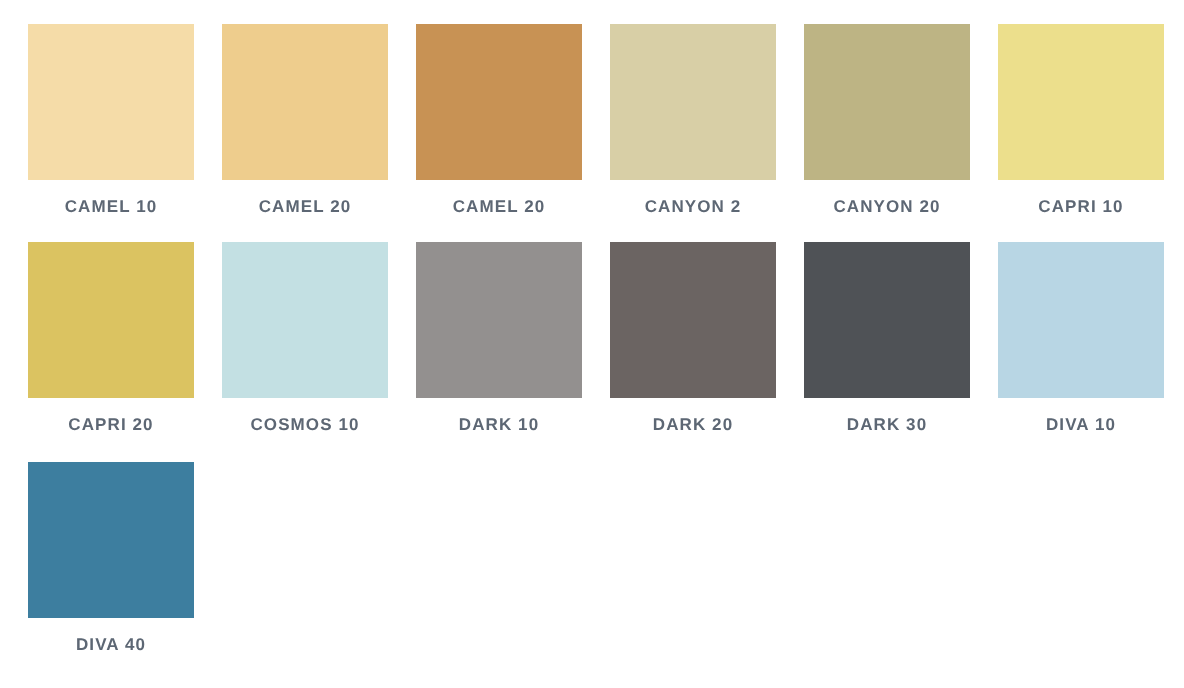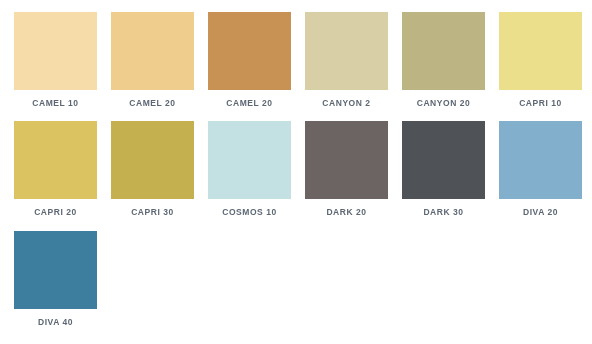--- a/index.html
+++ b/index.html
@@ -74,36 +74,36 @@
     </div>
     <div class="swatch-cell">
       <div class="swatch-chip" style="background-color: rgb(236, 223, 140);"></div>
       <div class="swatch-label">CAPRI 10</div>
     </div>
     <div class="swatch-cell">
       <div class="swatch-chip" style="background-color: rgb(219, 195, 97);"></div>
       <div class="swatch-label">CAPRI 20</div>
     </div>
     <div class="swatch-cell">
-      <div class="swatch-chip" style="background-color: rgb(197, 176, 79);"></div>
-      <div class="swatch-label">CAPRI 30</div>
+      <div class="swatch-chip" style="background-color: rgb(195, 224, 227);"></div>
+      <div class="swatch-label">COSMOS 10</div>
     </div>
     <div class="swatch-cell">
-      <div class="swatch-chip" style="background-color: rgb(195, 224, 227);"></div>
-      <div class="swatch-label">COSMOS 10</div>
+      <div class="swatch-chip" style="background-color: rgb(147, 144, 143);"></div>
+      <div class="swatch-label">DARK 10</div>
     </div>
     <div class="swatch-cell">
       <div class="swatch-chip" style="background-color: rgb(107, 100, 98);"></div>
       <div class="swatch-label">DARK 20</div>
     </div>
     <div class="swatch-cell">
       <div class="swatch-chip" style="background-color: rgb(79, 82, 86);"></div>
       <div class="swatch-label">DARK 30</div>
     </div>
     <div class="swatch-cell">
-      <div class="swatch-chip" style="background-color: rgb(130, 176, 204);"></div>
-      <div class="swatch-label">DIVA 20</div>
+      <div class="swatch-chip" style="background-color: rgb(184, 214, 228);"></div>
+      <div class="swatch-label">DIVA 10</div>
     </div>
     <div class="swatch-cell">
       <div class="swatch-chip" style="background-color: rgb(61, 126, 159);"></div>
       <div class="swatch-label">DIVA 40</div>
     </div>
   </main>
 
 </body></html>

